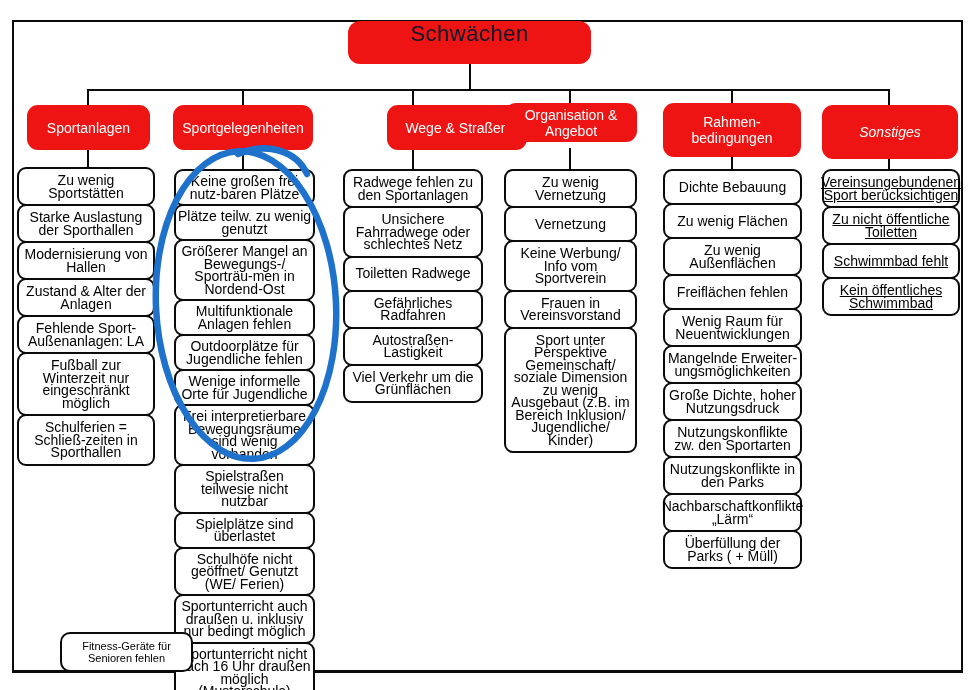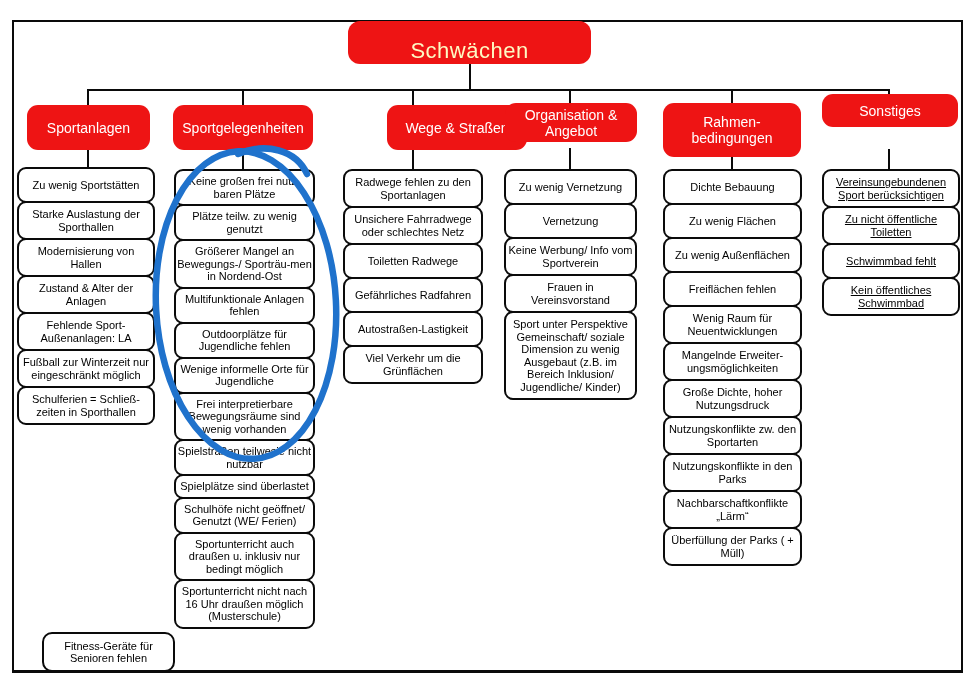--- a/index.html
+++ b/index.html
@@ -13,55 +13,55 @@
     border:2px solid #0a0a0a;border-bottom-width:3px;box-sizing:border-box;
     pointer-events:none;
   }
   svg.lines{position:absolute;left:0;top:0;z-index:1;}
   svg.overlay{position:absolute;left:0;top:0;z-index:6;pointer-events:none;}
   .lines line{stroke:#0a0a0a;stroke-width:2;}
   .overlay .pen{fill:none;stroke:var(--blue,#1f72cc);stroke-width:6.5;stroke-linecap:round;}
 
   .rootnode{
     position:absolute;left:348px;top:21px;width:243px;height:43px;z-index:2;
-    background:var(--red,#ee1414);border-radius:12px;color:#fef9c3;
-    display:flex;align-items:flex-end;justify-content:center;
+    background:var(--red,#ee1414);border-radius:12px;color:#0f172a;
+    display:flex;align-items:flex-start;justify-content:center;
     font-size:22px;letter-spacing:.5px;
   }
   .hdr{
     position:absolute;z-index:2;background:var(--red,#ee1414);border-radius:11px;color:#fff;
     display:flex;align-items:center;justify-content:center;text-align:center;
     font-size:14px;line-height:16px;box-sizing:border-box;padding:2px 4px;
   }
   .h1{left:27px; top:105px;width:123px;height:45px;}
   .h2{left:173px;top:105px;width:140px;height:45px;}
   .h3{left:343px;top:105px;width:140px;height:45px;margin-left:44px;}
   .h4{left:505px;top:103px;width:132px;height:39px;}
   .h5{left:663px;top:103px;width:138px;height:54px;}
-  .h6{left:822px;top:94px;width:136px;height:33px;}
+  .h6{left:822px;top:105px;width:136px;height:54px;font-style:italic;}
 
   .col{position:absolute;z-index:3;}
   .c1{left:17px; top:167px;width:138px;}
   .c2{left:174px;top:169px;width:141px;}
   .c3{left:343px;top:169px;width:140px;}
   .c4{left:504px;top:169px;width:133px;}
   .c5{left:663px;top:169px;width:139px;}
   .c6{left:822px;top:169px;width:138px;text-decoration:underline;}
 
   .box{
     background:#fff;border:2px solid #0a0a0a;border-radius:9px;box-sizing:border-box;
     display:flex;align-items:center;justify-content:center;text-align:center;
-    font-size:11px;line-height:12.5px;padding:5px 2px;min-height:36px;
+    font-size:14px;line-height:12.5px;padding:5px 2px;min-height:36px;
     position:relative;
   }
   .box + .box{margin-top:-2px;}
   .c2 .box{min-height:0;padding:4px 1px;}
 
   .note{
-    position:absolute;left:42px;top:632px;width:133px;min-height:40px;z-index:3;
+    position:absolute;left:60px;top:632px;width:133px;min-height:40px;z-index:3;
     background:#fff;border:2px solid #0a0a0a;border-radius:10px;box-sizing:border-box;
     display:flex;align-items:center;justify-content:center;text-align:center;
     font-size:11px;line-height:12.5px;padding:4px 2px;
   }
 </style>
 </head>
 <body>
 
 <div class="canvas">
 

